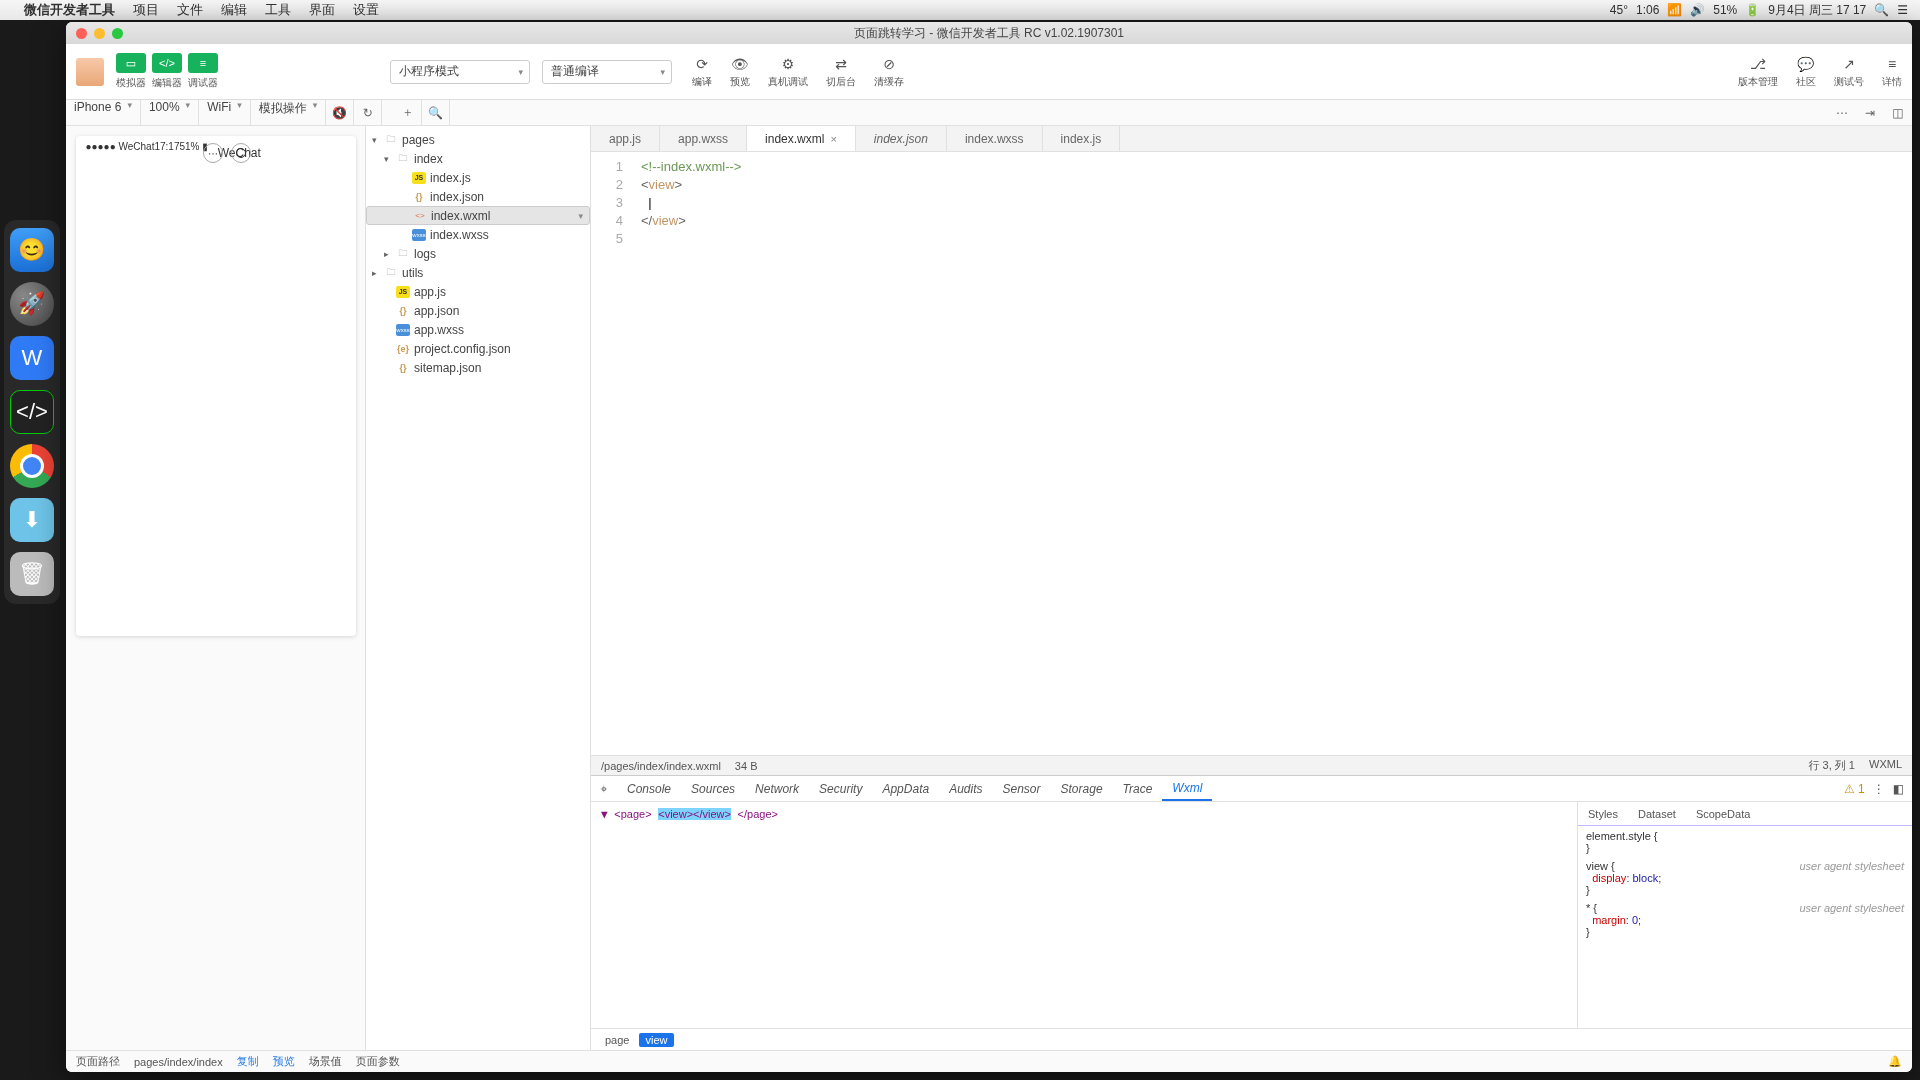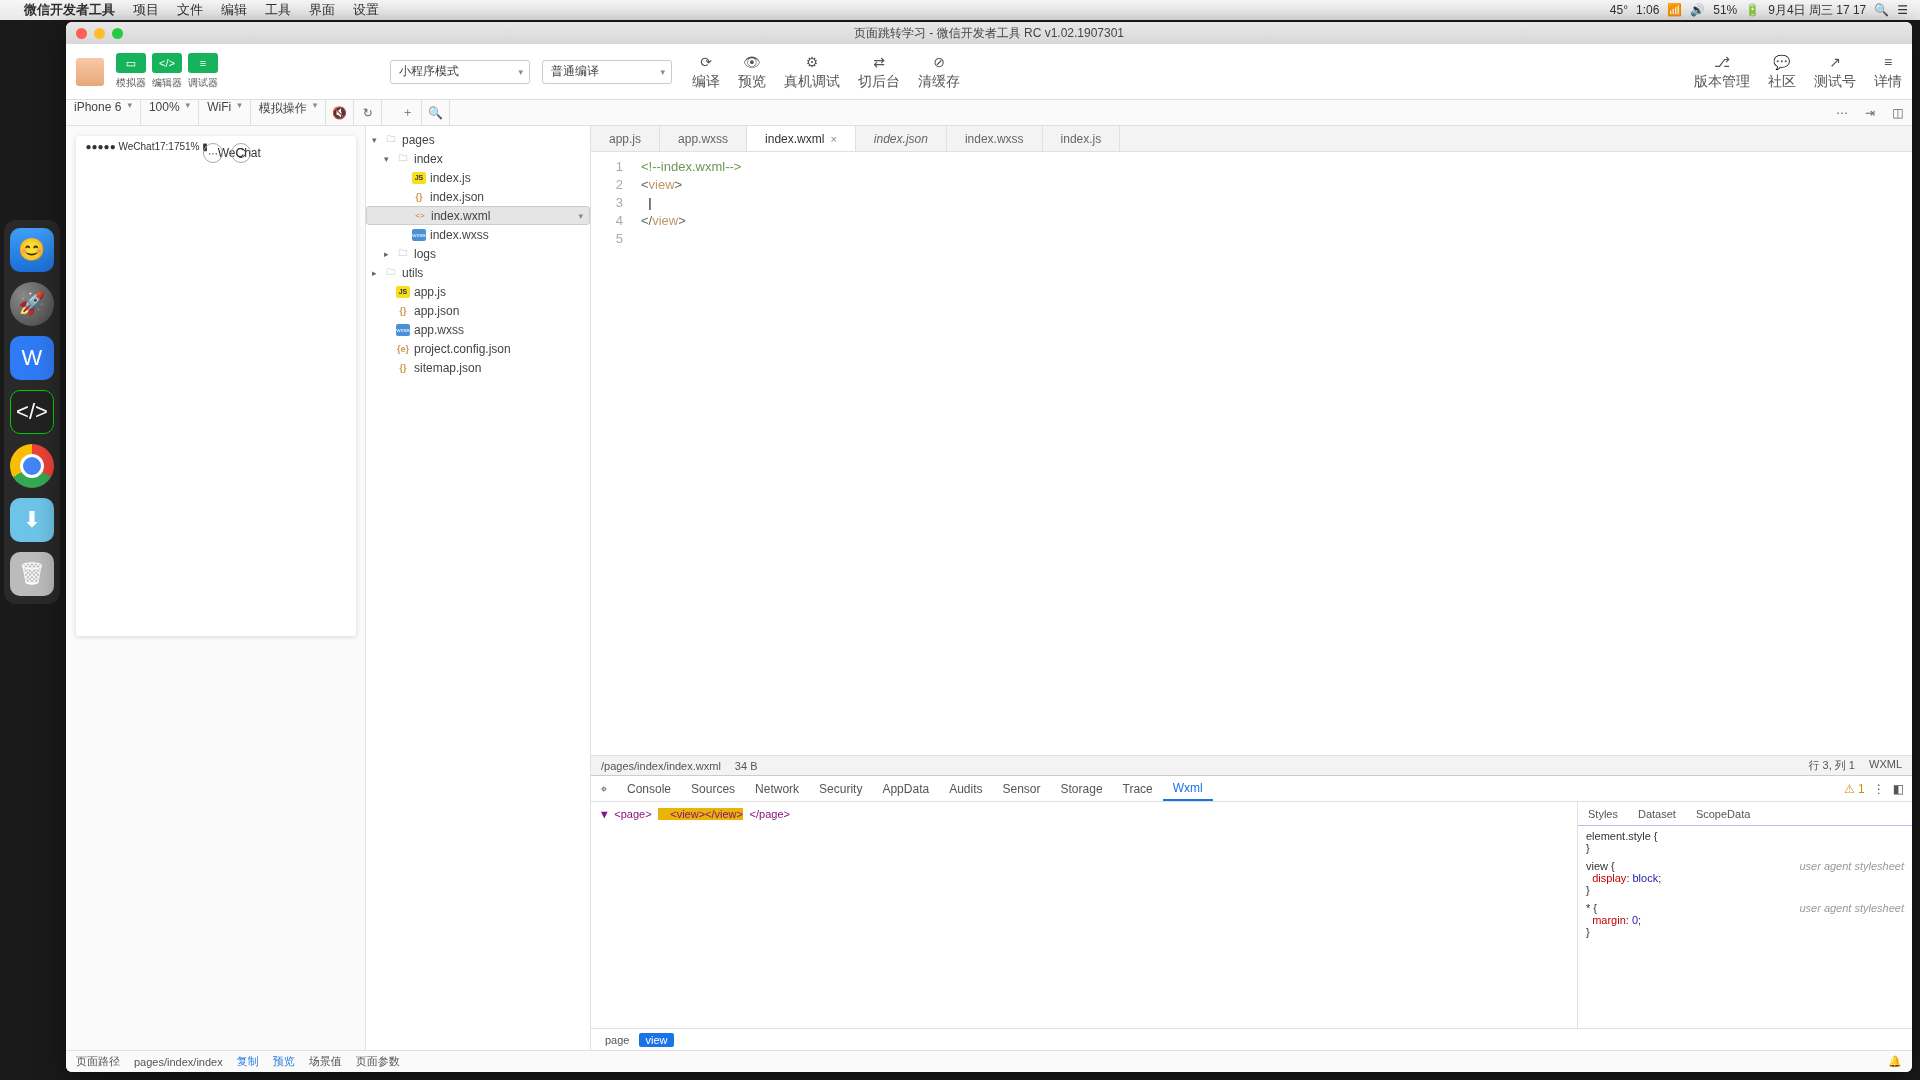--- a/index.html
+++ b/index.html
@@ -45,21 +45,21 @@
 .mb .lb { font-size: 10px; color: #555; }
 
 .sel { height: 24px; border: 1px solid #ccc; border-radius: 3px; background: #fff; font-size: 12px; padding: 0 20px 0 8px; display: flex; align-items: center; position: relative; color: #444; }
 .sel::after { content: "▾"; position: absolute; right: 6px; color: #888; font-size: 9px; }
 .sel.mode { width: 140px; margin-left: 160px; }
 .sel.compile { width: 130px; }
 
 .act-group { display: flex; gap: 18px; margin-left: 8px; }
 .act { display: flex; flex-direction: column; align-items: center; gap: 2px; cursor: pointer; }
 .act .ic { width: 18px; height: 18px; color: #555; display: flex; align-items: center; justify-content: center; font-size: 14px; }
-.act .lb { font-size: 14px; color: #555; }
+.act .lb { font-size: 10px; color: #555; }
 .act-group.right { margin-left: auto; }
 
 
 .row2 { height: 26px; background: #fafafa; border-bottom: 1px solid #e0e0e0; display: flex; align-items: center; font-size: 12px; color: #444; }
 .row2 .sim-sel { display: flex; align-items: flex-start; gap: 2px; padding: 0 8px; border-right: 1px solid #e0e0e0; height: 100%; cursor: pointer; }
 .row2 .sim-sel::after { content: "▾"; margin-left: 4px; color: #888; font-size: 9px; }
 .row2 .ic-btn { width: 28px; height: 100%; display: flex; align-items: center; justify-content: center; color: #666; cursor: pointer; border-right: 1px solid #e0e0e0; font-size: 12px; }
 .row2 .spacer { flex: 1; }
 
 
@@ -101,27 +101,27 @@
 .c-comment { color: #6a9955; }
 .c-tag { color: #c09565; }
 .c-punct { color: #666; }
 .status { height: 20px; background: #f3f3f3; border-top: 1px solid #e0e0e0; display: flex; align-items: center; font-size: 11px; color: #555; padding: 0 10px; gap: 14px; }
 .status .r { margin-left: auto; display: flex; gap: 14px; }
 
 
 .devtools { height: 275px; border-top: 1px solid #ccc; background: #fff; display: flex; flex-direction: column; }
 .dt-tabs { height: 26px; border-bottom: 1px solid #e0e0e0; display: flex; align-items: center; font-size: 12px; color: #555; }
 .dt-tabs .el-ic { width: 26px; display: flex; justify-content: center; color: #666; cursor: pointer; }
-.dt-tabs .dt { padding: 0 10px; height: 100%; display: flex; align-items: center; cursor: pointer; }
+.dt-tabs .dt { padding: 0 10px; height: 100%; display: flex; align-items: center; cursor: pointer; font-style: italic; }
 .dt-tabs .dt.active { color: #1a73e8; border-bottom: 2px solid #1a73e8; }
 .dt-tabs .dtr { margin-left: auto; display: flex; align-items: center; gap: 8px; padding-right: 8px; }
 .dt-tabs .warn { color: #c79100; }
 .dt-body { flex: 1; display: flex; }
 .dt-elements { flex: 1; font-family: Menlo, Consolas, monospace; font-size: 11px; padding: 6px 10px; color: #881280; }
-.dt-elements .hl { background: #eab308; padding-left: 12px; }
+.dt-elements .hl { background: #7dd3fc; }
 .dt-styles { width: 335px; border-left: 1px solid #e0e0e0; display: flex; flex-direction: column; font-size: 11px; }
 .dt-s-tabs { height: 24px; border-bottom: 1px solid #c4b5fd; display: flex; align-items: center; }
 .dt-s-tabs .st { padding: 0 10px; color: #555; cursor: pointer; }
 .dt-s-body { flex: 1; font-family: Menlo, Consolas, monospace; padding: 4px 8px; color: #333; }
 .rule { margin-bottom: 6px; }
 .rule .src { float: right; color: #999; font-style: italic; }
 .prop { color: #c80000; }
 .val { color: #1a1aa6; }
 .dt-crumbs { height: 22px; border-top: 1px solid #e0e0e0; display: flex; align-items: center; font-size: 11px; padding: 0 8px; gap: 4px; }
 .crumb { padding: 1px 6px; color: #555; }

